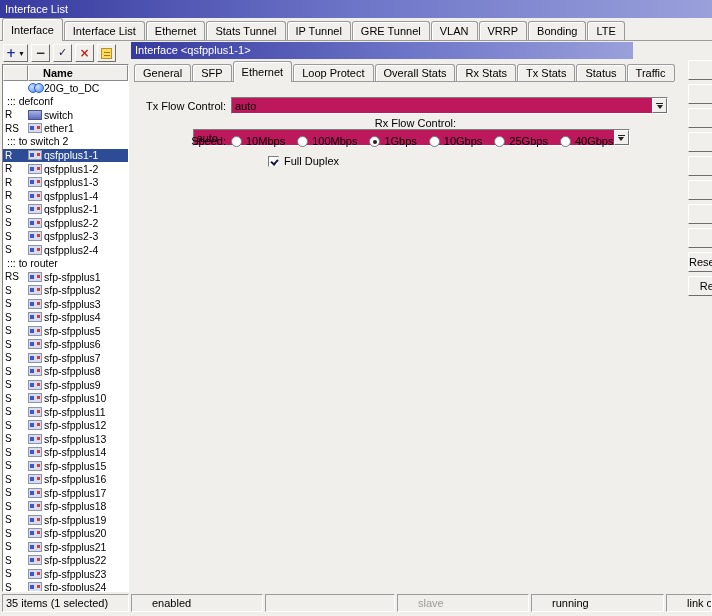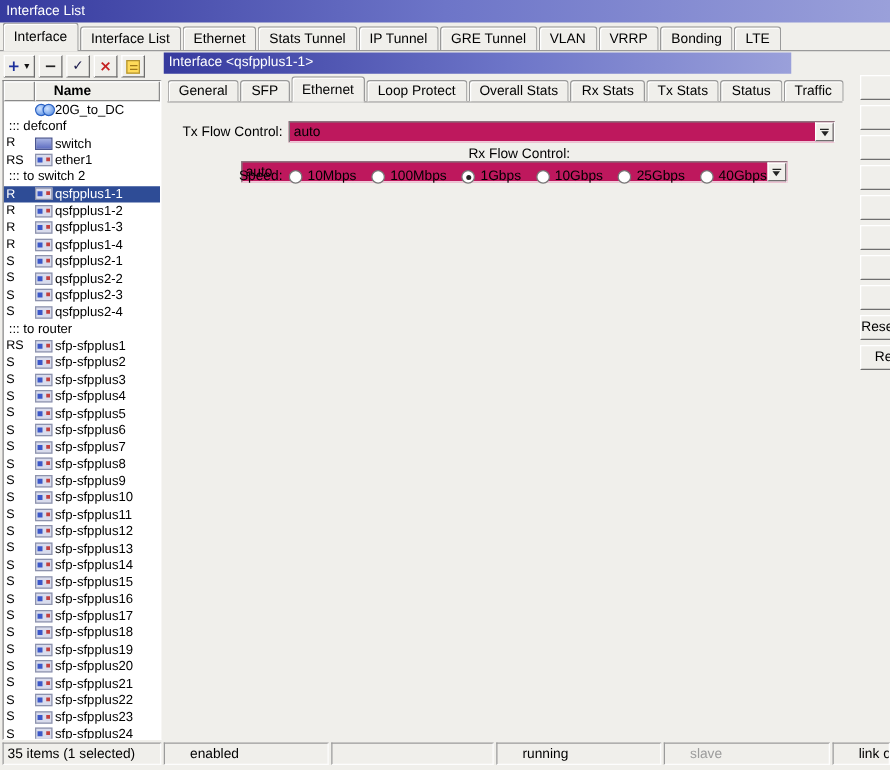--- a/index.html
+++ b/index.html
@@ -516,20 +516,24 @@
           <span class="radio"></span>
           <span class="rlabel">25Gbps</span>
         </label>
         <label class="radio-opt">
           <span class="radio"></span>
           <span class="rlabel">40Gbps</span>
         </label>
       </div>
   </div>
 
+  <div class="fd-row">
+    <span class="checkbox checked"></span>
+    <span class="cblabel">Full Duplex</span>
+  </div>
 
 </div>
 
 <div class="side-buttons">
 
 <button class="sbtn">
       
     </button>
     <button class="sbtn">
       
@@ -561,22 +565,22 @@
   </div>
 
 <div class="statusbar">
 
 <div class="scell">
       <span>enabled</span>
     </div>
     <div class="scell">
       <span></span>
     </div>
+    <div class="scell grayed">
+      <span>slave</span>
+    </div>
     <div class="scell">
       <span>running</span>
     </div>
-    <div class="scell grayed">
-      <span>slave</span>
-    </div>
     <div class="scell">
       <span>link ok</span>
     </div>
   </div>
 
 </body></html>

